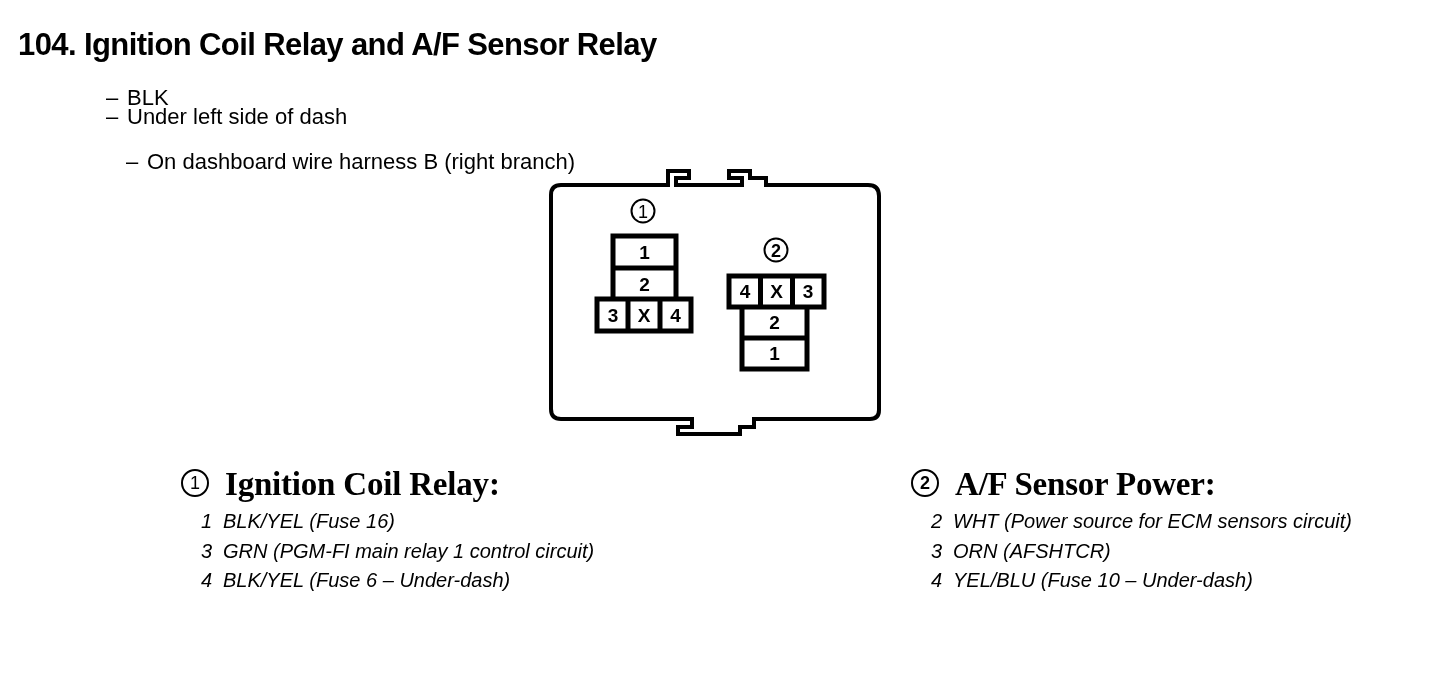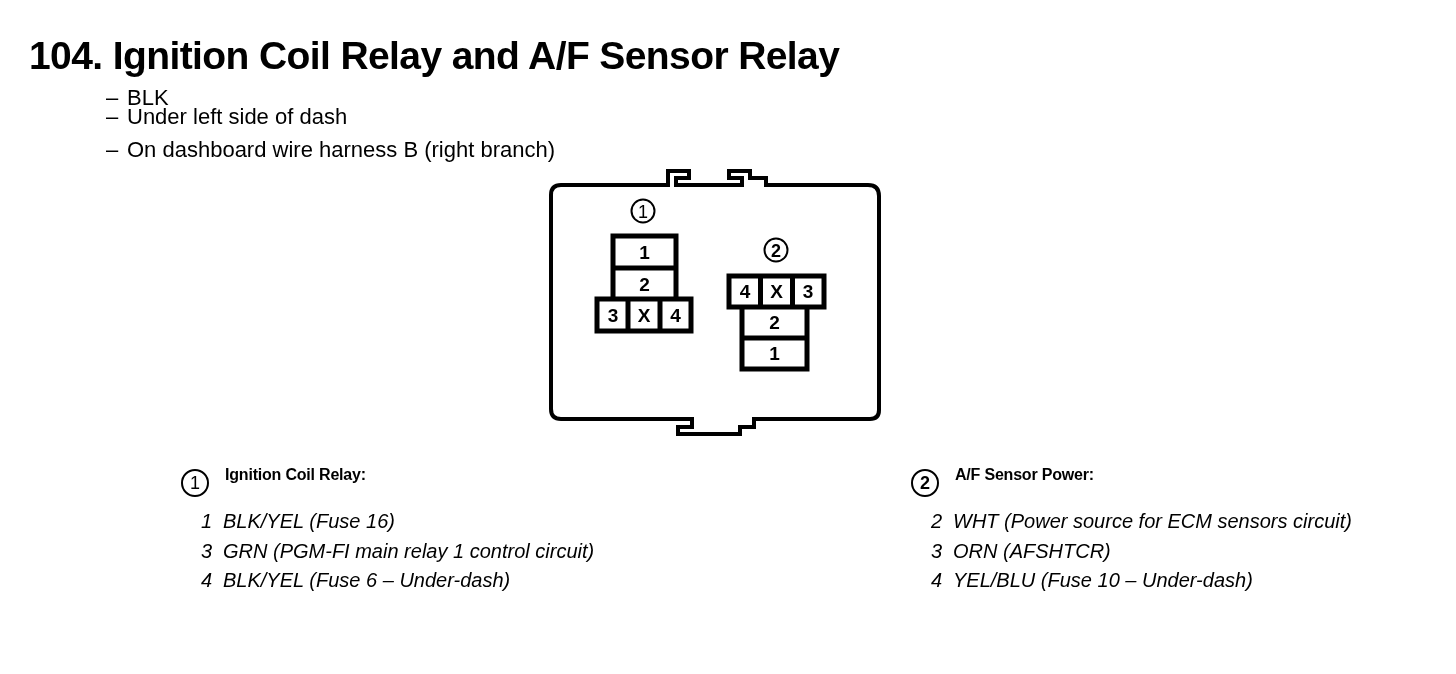--- a/index.html
+++ b/index.html
@@ -1,42 +1,42 @@
 <!DOCTYPE html>
 <html><head>
 <meta charset="utf-8">
 <style>
   html, body { margin: 0; padding: 0; background: #ffffff; }
   body { width: 1456px; height: 674px; position: relative; overflow: hidden; color: #000; font-family: "Liberation Sans", sans-serif; }
-  .title { position: absolute; left: 17px; top: 20px; font-size: 39px; font-weight: bold; letter-spacing: -0.6px; white-space: nowrap; margin: 12px; line-height: 48px; }
+  .title { position: absolute; left: 17px; top: 20px; font-size: 31px; font-weight: bold; letter-spacing: -0.6px; white-space: nowrap; margin: 1px; line-height: 48px; }
   .sub { position: absolute; left: 106px; font-size: 22px; line-height: 28px; white-space: nowrap; }
   .sub .dash { display: inline-block; width: 21px; }
   .diagram { position: absolute; left: 0; top: 0; }
   .pin-label { font-family: "Liberation Sans", sans-serif; font-weight: bold; font-size: 19px; }
   .circ-label { font-family: "Liberation Sans", sans-serif; font-size: 18px; }
   .legend { position: absolute; white-space: nowrap; }
   .legend-head { position: relative; height: 34px; }
   .legend-circle { position: absolute; left: 0; top: 0; width: 24px; height: 24px; border: 2.5px solid #000; border-radius: 50%; text-align: center; font-size: 18px; line-height: 24px; }
-  .legend-title { position: absolute; left: 44px; top: -3px; font-size: 16px; font-weight: bold; letter-spacing: -0.2px; }
+  .legend-title { position: absolute; left: 44px; top: -3px; font-size: 33px; font-weight: bold; letter-spacing: -0.2px; font-family: Liberation Serif, serif; }
   .legend-items { position: absolute; top: 40px; left: 20px; font-style: italic; }
   .legend-item { height: 29.5px; font-size: 20px; line-height: 24px; }
   .legend-item .num { display: inline-block; width: 22px; }
 </style>
 </head>
 <body>
 
 <h1 class="title">104. Ignition Coil Relay and A/F Sensor Relay</h1>
 
 <div class="sub" style="top:84px;">
   <span class="dash">–</span><span>BLK</span>
 </div>
 <div class="sub" style="top:103px;">
   <span class="dash">–</span><span>Under left side of dash</span>
 </div>
-<div class="sub" style="top:136px;">
+<div class="sub" style="top:148px;margin-left:20px;">
   <span class="dash">–</span><span>On dashboard wire harness B (right branch)</span>
 </div>
 
 <svg class="diagram" width="1456" height="674">
 
   <path d="M 551 195
        Q 551 185 561 185
        L 668 185 L 668 171 L 689 171 L 689 178 L 676 178 L 676 185
        L 742 185 L 742 178 L 729 178 L 729 171 L 750 171 L 750 178 L 766 178 L 766 185
        L 868 185

